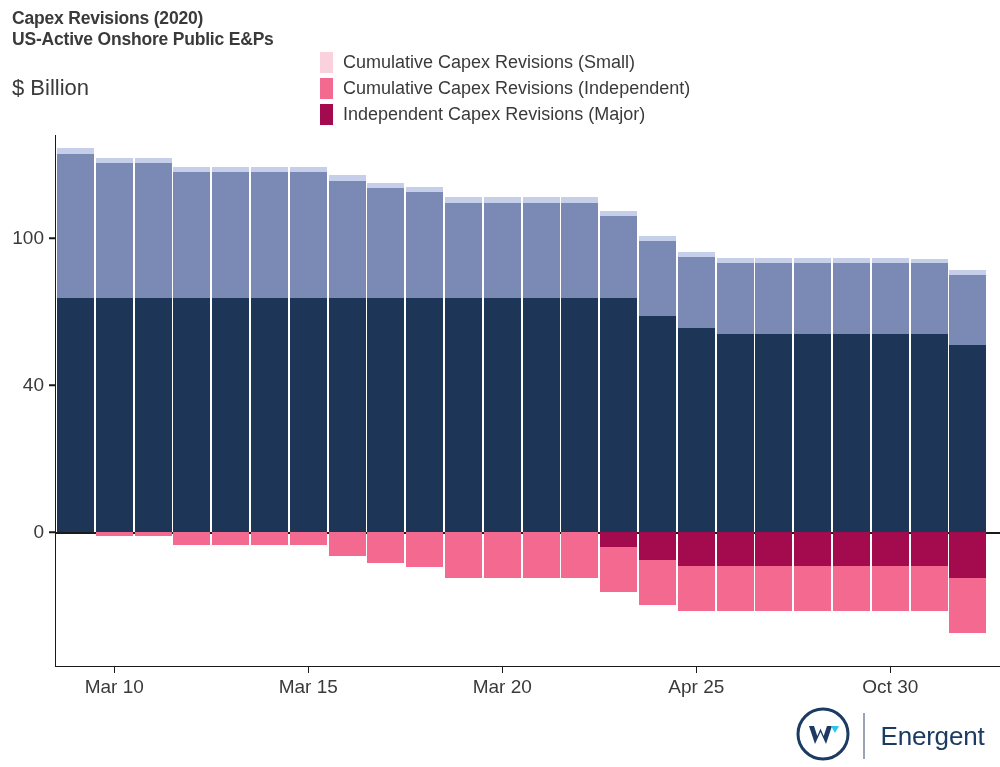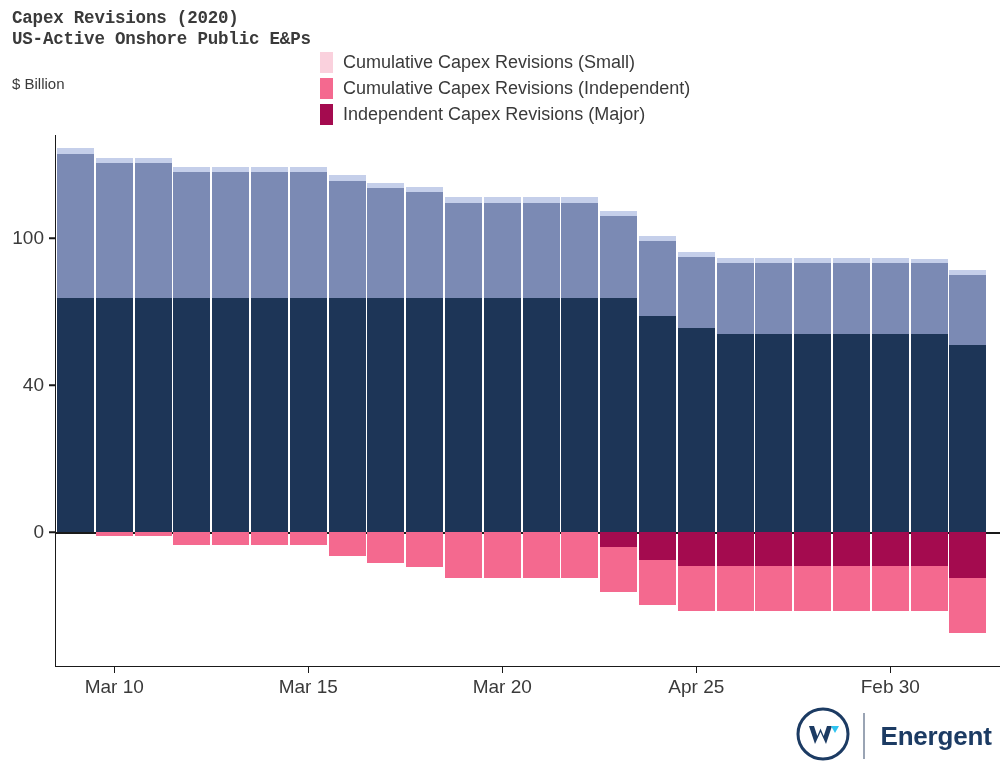--- a/index.html
+++ b/index.html
@@ -22,28 +22,27 @@
     left: 12px;
     top: 8px;
     line-height: 1.18;
   }
   .title-line {
     font-size: 17.5px;
     font-weight: bold;
     color: #3a3a3a;
     letter-spacing: -0.2px;
     white-space: nowrap;
-    font-family: Liberation Mono, monospace;
   }
 
   #y-axis-title {
     position: absolute;
     left: 12px;
     top: 75px;
-    font-size: 15px;
+    font-size: 22px;
     color: #3a3a3a;
     white-space: nowrap;
   }
 
   
   #legend {
     position: absolute;
     left: 300px;
     top: 50px;
     display: flex;
@@ -158,21 +157,21 @@
     align-items: center;
   }
   #brand-divider {
     width: 1.5px;
     height: 46px;
     background: #9aa4b4;
     margin: 0 16px 0 12px;
   }
   #brand-name {
     font-size: 26px;
-    font-weight: bold;
+    font-weight: normal;
     color: #1c3b63;
     letter-spacing: -0.2px;
   }
 </style>
 </head>
 <body>
 
 <div id="title-block">
   <div class="title-line">Capex Revisions (2020)</div>
   <div class="title-line">US-Active Onshore Public E&amp;Ps</div>
@@ -320,21 +319,21 @@
     <div class="ytick-mark" style="top: 238px;"></div>
     <div class="xtick-mark" style="left: 113.55px;"></div>
     <div class="xtick-label" style="left: 114.3px;">Mar 10</div>
     <div class="xtick-mark" style="left: 307.55px;"></div>
     <div class="xtick-label" style="left: 308.3px;">Mar 15</div>
     <div class="xtick-mark" style="left: 501.55px;"></div>
     <div class="xtick-label" style="left: 502.3px;">Mar 20</div>
     <div class="xtick-mark" style="left: 695.55px;"></div>
     <div class="xtick-label" style="left: 696.3px;">Apr 25</div>
     <div class="xtick-mark" style="left: 889.55px;"></div>
-    <div class="xtick-label" style="left: 890.3px;">Feb 30</div>
+    <div class="xtick-label" style="left: 890.3px;">Oct 30</div>
   </div>
 
 <div id="brand">
   <span>
     <svg width="56" height="56" viewBox="0 0 56 56">
       <circle cx="28" cy="28" r="25" fill="none" stroke="#1c3b63" stroke-width="3"></circle>
       <path d="M14 20 L20 38 L25.5 26 L31 38 L37 20 L32 20 L28.7 30 L25.5 22.5 L22.3 30 L19 20 Z" fill="#1c3b63"></path>
       <path d="M36 20 L44 20 L40 27 Z" fill="#2ec4f1"></path>
     </svg>
   </span>

